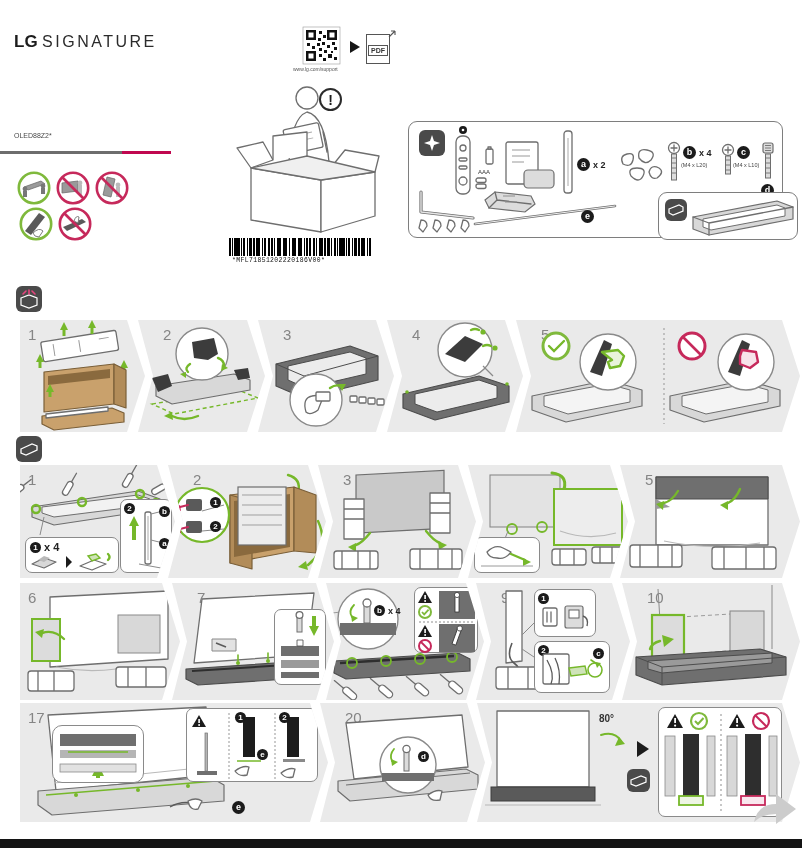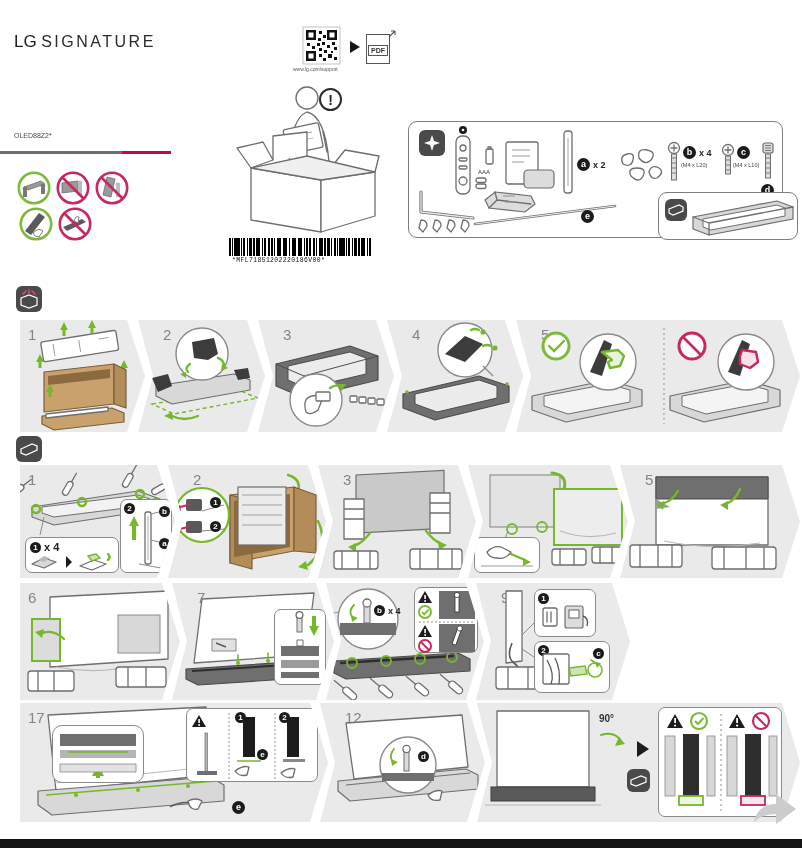--- a/index.html
+++ b/index.html
@@ -28,21 +28,21 @@
   .sd{stroke:#4c4c4c;fill:#6f6f6f;stroke-width:1.2;stroke-linejoin:round}
   .g{fill:#76b82a}
   .gs{stroke:#76b82a;fill:none;stroke-width:2.4;stroke-linecap:round}
   .gsd{stroke:#76b82a;fill:none;stroke-width:1.4;stroke-dasharray:4 3}
   .r{fill:#c6295b}
   .rs{stroke:#c6295b;fill:none;stroke-width:2.6;stroke-linecap:round}
   .brown{fill:#c9a16c;stroke:#7a5f38;stroke-width:1.2;stroke-linejoin:round}
   .brown2{fill:#b28c59;stroke:#7a5f38;stroke-width:1.2;stroke-linejoin:round}
   .iconbox{position:absolute;background:#4a4a4a;border-radius:6px}
   
-  .brand-lg{font-size:17px;font-weight:normal;letter-spacing:0;color:#1c1c1c}
+  .brand-lg{font-size:17px;font-weight:bold;letter-spacing:0;color:#1c1c1c}
   .brand-sig{font-size:16px;font-weight:400;letter-spacing:2.5px;color:#2b2b2b}
   .model{position:absolute;font-size:7px;color:#4a4a4a}
   .rule{position:absolute;height:3px;background:#6d6d6d}
   .rule-accent{position:absolute;height:3px;background:#c0074f}
   .barcode{position:absolute;background:
      repeating-linear-gradient(90deg,#000 0 1px,transparent 1px 3px),
      repeating-linear-gradient(90deg,#000 0 2px,transparent 2px 7px),
      repeating-linear-gradient(90deg,#000 0 1px,transparent 1px 5px);
      background-color:#fff}
   .barcode-text{position:absolute;font-family:"Liberation Mono",monospace;font-size:6.4px;
@@ -683,20 +683,34 @@
         <path d="M8,10 q8,14 4,24 M16,8 q6,12 4,26" stroke="#5a5a5a" stroke-width="1.3" fill="none"></path>
         <path d="M30,18 l16,-2 l2,8 l-16,2 Z" fill="#cfe3b8" stroke="#76b82a" stroke-width="1.4"></path>
         <circle cx="56" cy="20" r="7" class="gs" style="stroke-width:1.6"></circle>
         <path d="M52,10 L58,14" class="gs" style="stroke-width:1.6"></path>
           <path class="g" d="M56,12 l6,1 l-4,5 Z"></path>
       </svg>
       <span class="badge" style="left:58px;top:6px">c</span>
     </div>
   </div>
 
+  <div class="chev" style="left:622px;top:583px;width:178px;height:117px">
+    <span class="num">10</span>
+    <svg style="left:0;top:0" width="178" height="117" viewBox="0 0 178 117">
+      <path d="M36,6 L40,70 M150,2 L150,66" stroke="#8a8a8a" stroke-width="1"></path>
+      <path d="M58,34 L126,30 L126,66 L58,72 Z" fill="none" stroke="#9a9a9a" stroke-width="1" stroke-dasharray="4 3"></path>
+      <rect x="108" y="28" width="34" height="42" fill="#d8d8d8" stroke="#8a8a8a" stroke-width="1.1"></rect>
+      <rect x="30" y="32" width="32" height="44" fill="#dcdcdc" stroke="#76b82a" stroke-width="2.2"></rect>
+      <path d="M38,58 q-8,2 -10,8" class="gs"></path>
+        <path class="g" d="M40,52 l12,4 l-10,8 Z"></path>
+      <path d="M14,74 L138,66 L164,74 L164,92 L40,102 L14,92 Z" class="sd"></path>
+      <path d="M26,78 L150,70 L150,80 L40,90 L26,86 Z" fill="#9a9a9a" stroke="#4c4c4c" stroke-width="1"></path>
+      <path d="M14,74 L40,84 L40,102 M40,84 L164,74" stroke="#4c4c4c" stroke-width="1" fill="none"></path>
+    </svg>
+  </div>
 
   <div class="chev first" style="left:20px;top:703px;width:308px;height:119px">
     <span class="num flat">17</span>
     <svg style="left:0;top:0" width="308" height="119" viewBox="0 0 308 119">
       <path d="M28,12 L186,4 L192,72 L36,88 Z" class="sf"></path>
       <path d="M34,80 L188,64" stroke="#b9b9b9" stroke-width="1"></path>
       <path d="M18,88 L190,74 L204,82 L204,98 L32,112 L18,102 Z" class="sg"></path>
       <path d="M26,92 L196,78" stroke="#76b82a" stroke-width="1.6"></path>
       <circle cx="56" cy="92" r="2" class="g"></circle>
         <circle cx="118" cy="87" r="2" class="g"></circle>
@@ -730,21 +744,21 @@
         <rect x="96" y="50" width="22" height="3" fill="#8a8a8a"></rect>
         <path d="M94,64 q8,-6 14,-4 l-2,8 q-8,2 -12,-4 Z" class="sf"></path>
       </svg>
       <span class="badge" style="left:48px;top:3px">1</span>
       <span class="badge" style="left:92px;top:3px">2</span>
       <span class="badge" style="left:70px;top:40px">e</span>
     </div>
   </div>
 
   <div class="chev" style="left:320px;top:703px;width:165px;height:119px">
-    <span class="num">12</span>
+    <span class="num">20</span>
     <svg style="left:0;top:0" width="165" height="119" viewBox="0 0 165 119">
       <path d="M26,20 L142,12 L148,64 L34,76 Z" class="sf"></path>
       <path d="M18,78 L146,66 L158,72 L158,86 L30,98 L18,88 Z" class="sg"></path>
       <path d="M26,82 L150,70" stroke="#6e6e6e" stroke-width="1.2"></path>
       <circle cx="88" cy="62" r="28" fill="#fff" stroke="#8a8a8a" stroke-width="1.4"></circle>
       <path d="M62,70 h52 v8 h-52 Z" fill="#6f6f6f"></path>
       <rect x="84" y="48" width="5" height="20" fill="#dcdcdc" stroke="#6e6e6e" stroke-width="1"></rect>
       <circle cx="86.5" cy="46" r="3.6" class="sf"></circle>
       <path d="M74,46 q-5,6 -2,12" class="gs" style="stroke-width:1.8"></path>
         <path class="g" d="M71,56 l1,7 l6,-4 Z"></path>
@@ -756,21 +770,21 @@
   <div class="chev" style="left:477px;top:703px;width:323px;height:119px">
     <span class="num">13</span>
     <svg style="left:0;top:0" width="323" height="119" viewBox="0 0 323 119">
       <rect x="20" y="8" width="92" height="76" class="sf"></rect>
       <rect x="14" y="84" width="104" height="14" fill="#5a5a5a" stroke="#3c3c3c" stroke-width="1"></rect>
       <path d="M8,102 h116" stroke="#b5b5b5" stroke-width="1.2"></path>
       <path d="M124,32 q14,-4 20,6" class="gs" style="stroke-width:2"></path>
         <path class="g" d="M142,34 l6,7 l-10,2 Z"></path>
       <path d="M160,38 L172,46 L160,54 Z" fill="#1c1c1c"></path>
     </svg>
-    <div class="deg" style="left:122px;top:10px">90°</div>
+    <div class="deg" style="left:122px;top:10px">80°</div>
     <div class="iconbox" style="left:150px;top:66px;width:23px;height:23px">
       <svg style="left:3px;top:6px" width="17" height="12" viewBox="0 0 17 12">
         <path d="M1,5 L11,1 L16,3 L16,7 L6,11 L1,9 Z" fill="none" stroke="#fff" stroke-width="1.2"></path>
       </svg>
     </div>
     <div class="inset" style="left:181px;top:4px;width:124px;height:110px">
       <svg style="left:0;top:0" width="124" height="110" viewBox="0 0 124 110">
         <path d="M16,6 L24,20 L8,20 Z" fill="#1c1c1c"></path>
           <rect x="15.2" y="10" width="1.8" height="5" fill="#fff"></rect>
           <circle cx="16.1" cy="17.6" r="1.1" fill="#fff"></circle>

